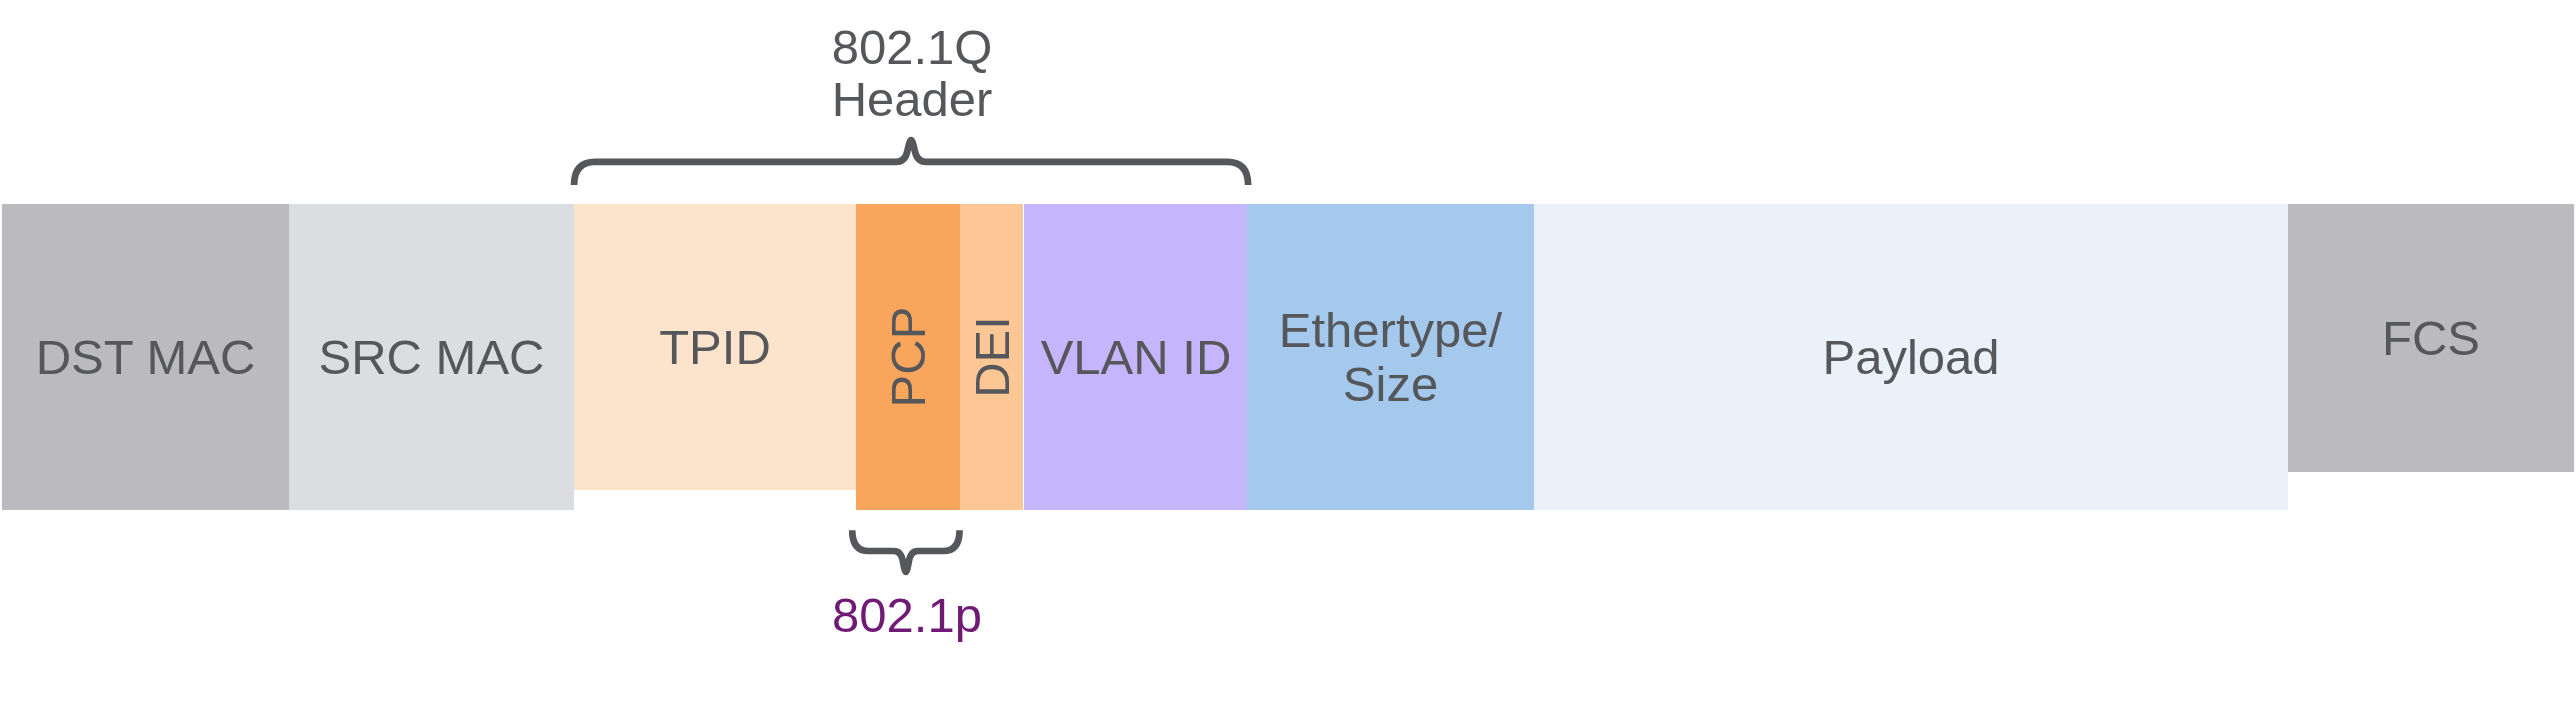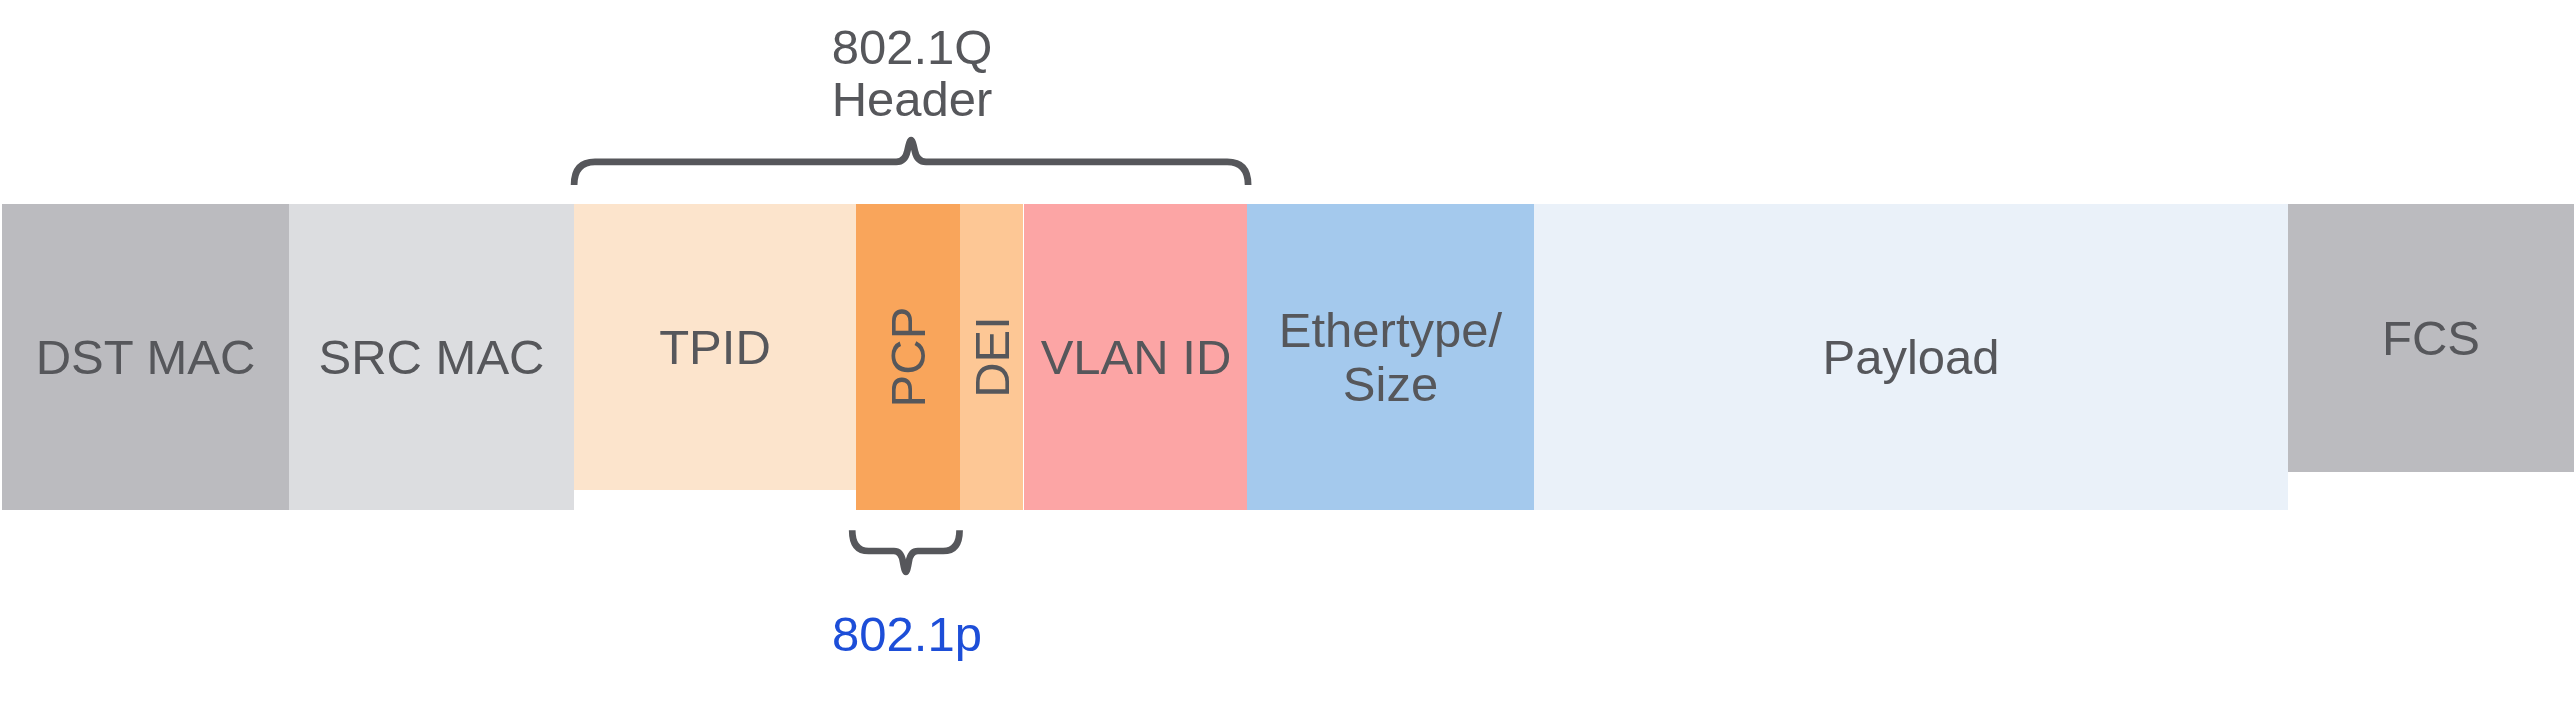--- a/index.html
+++ b/index.html
@@ -85,21 +85,21 @@
       <span>PCP</span>
     </div>
   </div>
 
   <div class="seg vertical" style="left: 960px; width: 63px; top: 204px; height: 306px; background: rgb(253, 199, 149);">
     <div class="seg-label" style="color: rgb(86, 87, 91);">
       <span>DEI</span>
     </div>
   </div>
 
-  <div class="seg" style="left: 1024px; width: 224px; top: 204px; height: 306px; background: #fca5a5;">
+  <div class="seg" style="left: 1024px; width: 224px; top: 204px; height: 306px; background: #c4b5fd;">
     <div class="seg-label" style="color: rgb(86, 87, 91);">
       <span>VLAN ID</span>
     </div>
   </div>
 
   <div class="seg" style="left: 1247px; width: 287px; top: 204px; height: 306px; background: rgb(164, 201, 237);">
     <div class="seg-label" style="color: rgb(86, 87, 91);">
       <span>Ethertype/</span><br>
       <span>Size</span>
     </div>
@@ -120,18 +120,18 @@
   <svg class="braces" viewBox="0 0 3455 971" xmlns="http://www.w3.org/2000/svg">
     <path id="brace-top" d="M 770 248 Q 770 217 798 217 L 1202 217 Q 1214 217 1217 202.5 Q 1220 188 1222 188 Q 1224 188 1227 202.5 Q 1230 217 1242 217 L 1646 217 Q 1674 217 1674 248" stroke="#56575b" stroke-width="9"></path>
     <path id="brace-bottom" d="M 1143 711 Q 1143 739 1165 739 L 1199 739 Q 1208.6 739 1211 753 Q 1213.4 767 1215 767 Q 1216.6 767 1219 753 Q 1221.4 739 1231 739 L 1265 739 Q 1287 739 1287 711" stroke="#56575b" stroke-width="9"></path>
   </svg>
 
   <div class="annotation" id="anno-top" style="color: rgb(86, 87, 91); left: 912px; top: 21px; text-align: center;">
     <div>802.1Q</div>
     <div>Header</div>
   </div>
 
-  <div class="annotation" id="anno-bottom" style="color: #1d4ed8; left: 907px; top: 608px;">
+  <div class="annotation" id="anno-bottom" style="color: #701a75; left: 907px; top: 589px;">
     <div>802.1p</div>
   </div>
 
 </div>
 
 
 </body></html>

